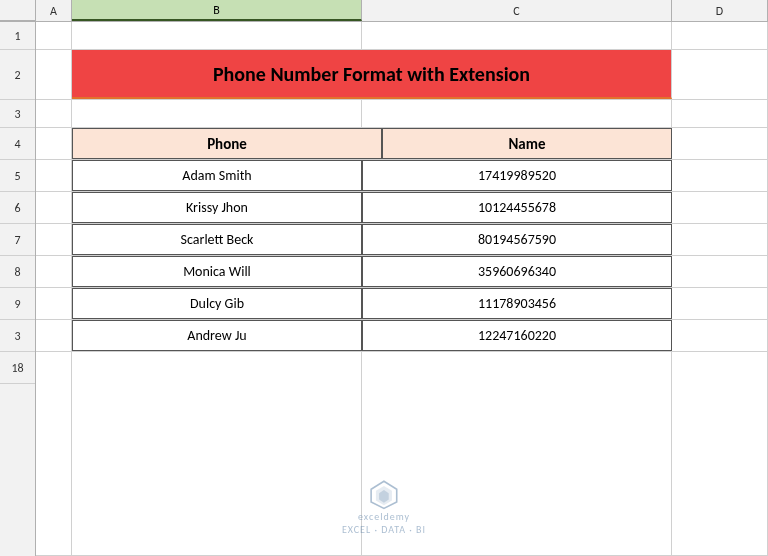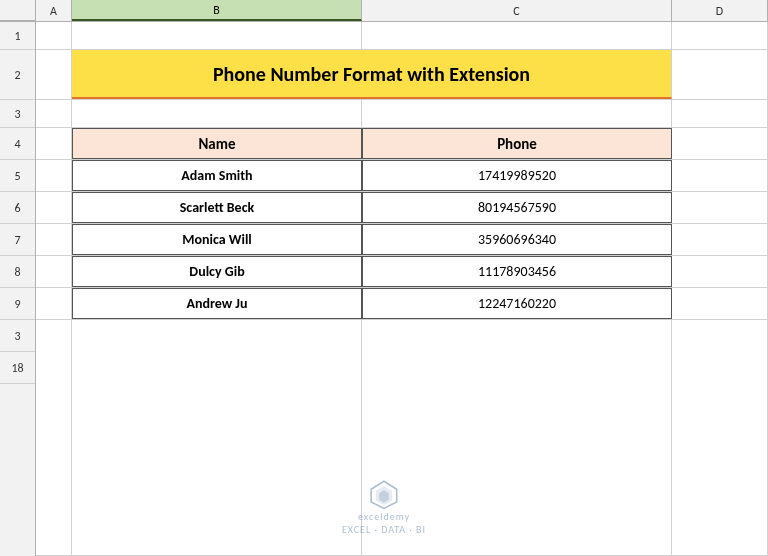--- a/index.html
+++ b/index.html
@@ -103,40 +103,40 @@
       display: flex;
       align-items: center;
       justify-content: center;
       overflow: hidden;
       font-size: 14px;
       color: #000;
       background: #ffffff;
     }
 
     .cell-a { width: 36px; min-width: 36px; }
-    .cell-b { width: 290px; min-width: 290px; font-weight: bold; }
+    .cell-b { width: 290px; min-width: 290px; }
     .cell-c { width: 310px; min-width: 310px; }
     .cell-d { flex: 1; }
 
     
     .row-1  { height: 28px; }
     .row-2  { height: 50px; }
     .row-3  { height: 28px; }
     .row-4  { height: 32px; }
     .row-5  { height: 32px; }
     .row-6  { height: 32px; }
     .row-7  { height: 32px; }
     .row-8  { height: 32px; }
     .row-9  { height: 32px; }
     .row-10 { height: 32px; }
     .row-11 { height: 32px; }
 
     
     .title-cell {
-      background: #fde047;
+      background: #ef4444;
       font-size: 20px;
       font-weight: bold;
       border-bottom: 2px solid #e2732c;
       justify-content: center;
     }
 
     
     .header-cell {
       background: #fce4d6;
       font-weight: bold;
@@ -222,32 +222,38 @@
 
       <div class="grid-row row-3">
         <div class="cell cell-a"></div>
         <div class="cell cell-b"></div>
         <div class="cell cell-c"></div>
         <div class="cell cell-d"></div>
       </div>
 
       <div class="grid-row row-4">
         <div class="cell cell-a"></div>
+        <div class="cell cell-c header-cell">Phone</div>
         <div class="cell cell-b header-cell">Name</div>
-        <div class="cell cell-c header-cell">Phone</div>
         <div class="cell cell-d"></div>
       </div>
 
       <div class="grid-row row-5">
         <div class="cell cell-a"></div>
         <div class="cell cell-b data-cell">Adam Smith</div>
         <div class="cell cell-c data-cell">17419989520</div>
         <div class="cell cell-d"></div>
       </div>
 
+      <div class="grid-row row-6">
+        <div class="cell cell-a"></div>
+        <div class="cell cell-b data-cell">Krissy Jhon</div>
+        <div class="cell cell-c data-cell">10124455678</div>
+        <div class="cell cell-d"></div>
+      </div>
 
       <div class="grid-row row-7">
         <div class="cell cell-a"></div>
         <div class="cell cell-b data-cell">Scarlett Beck</div>
         <div class="cell cell-c data-cell">80194567590</div>
         <div class="cell cell-d"></div>
       </div>
 
       <div class="grid-row row-8">
         <div class="cell cell-a"></div>

